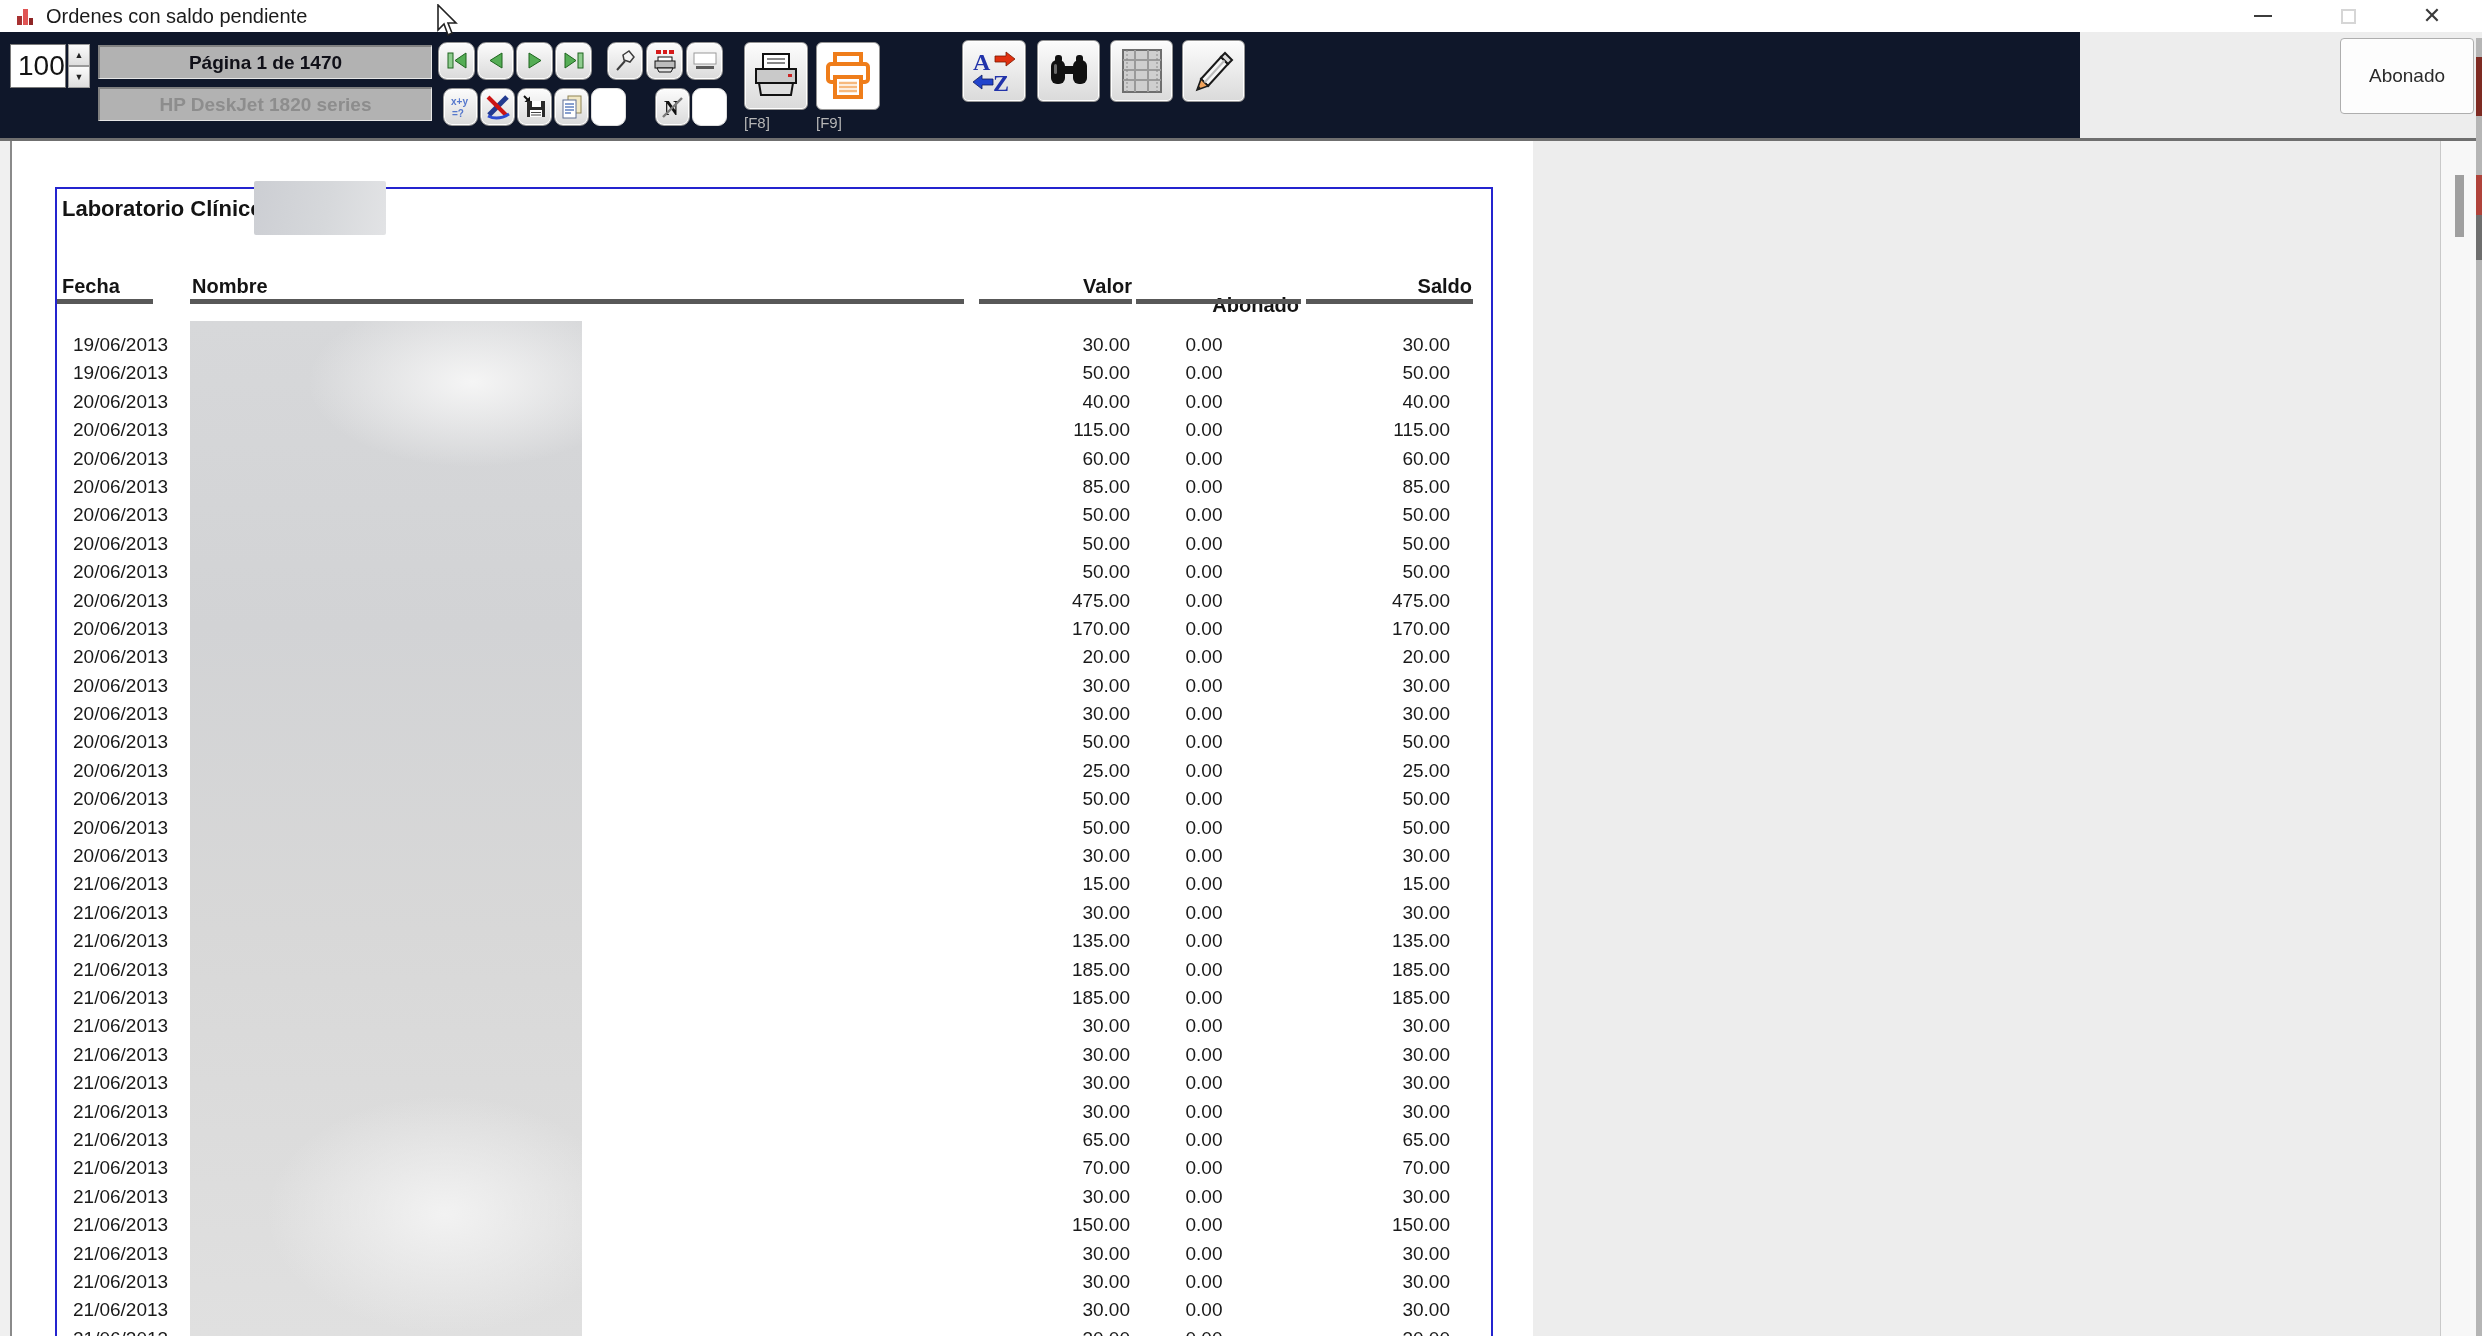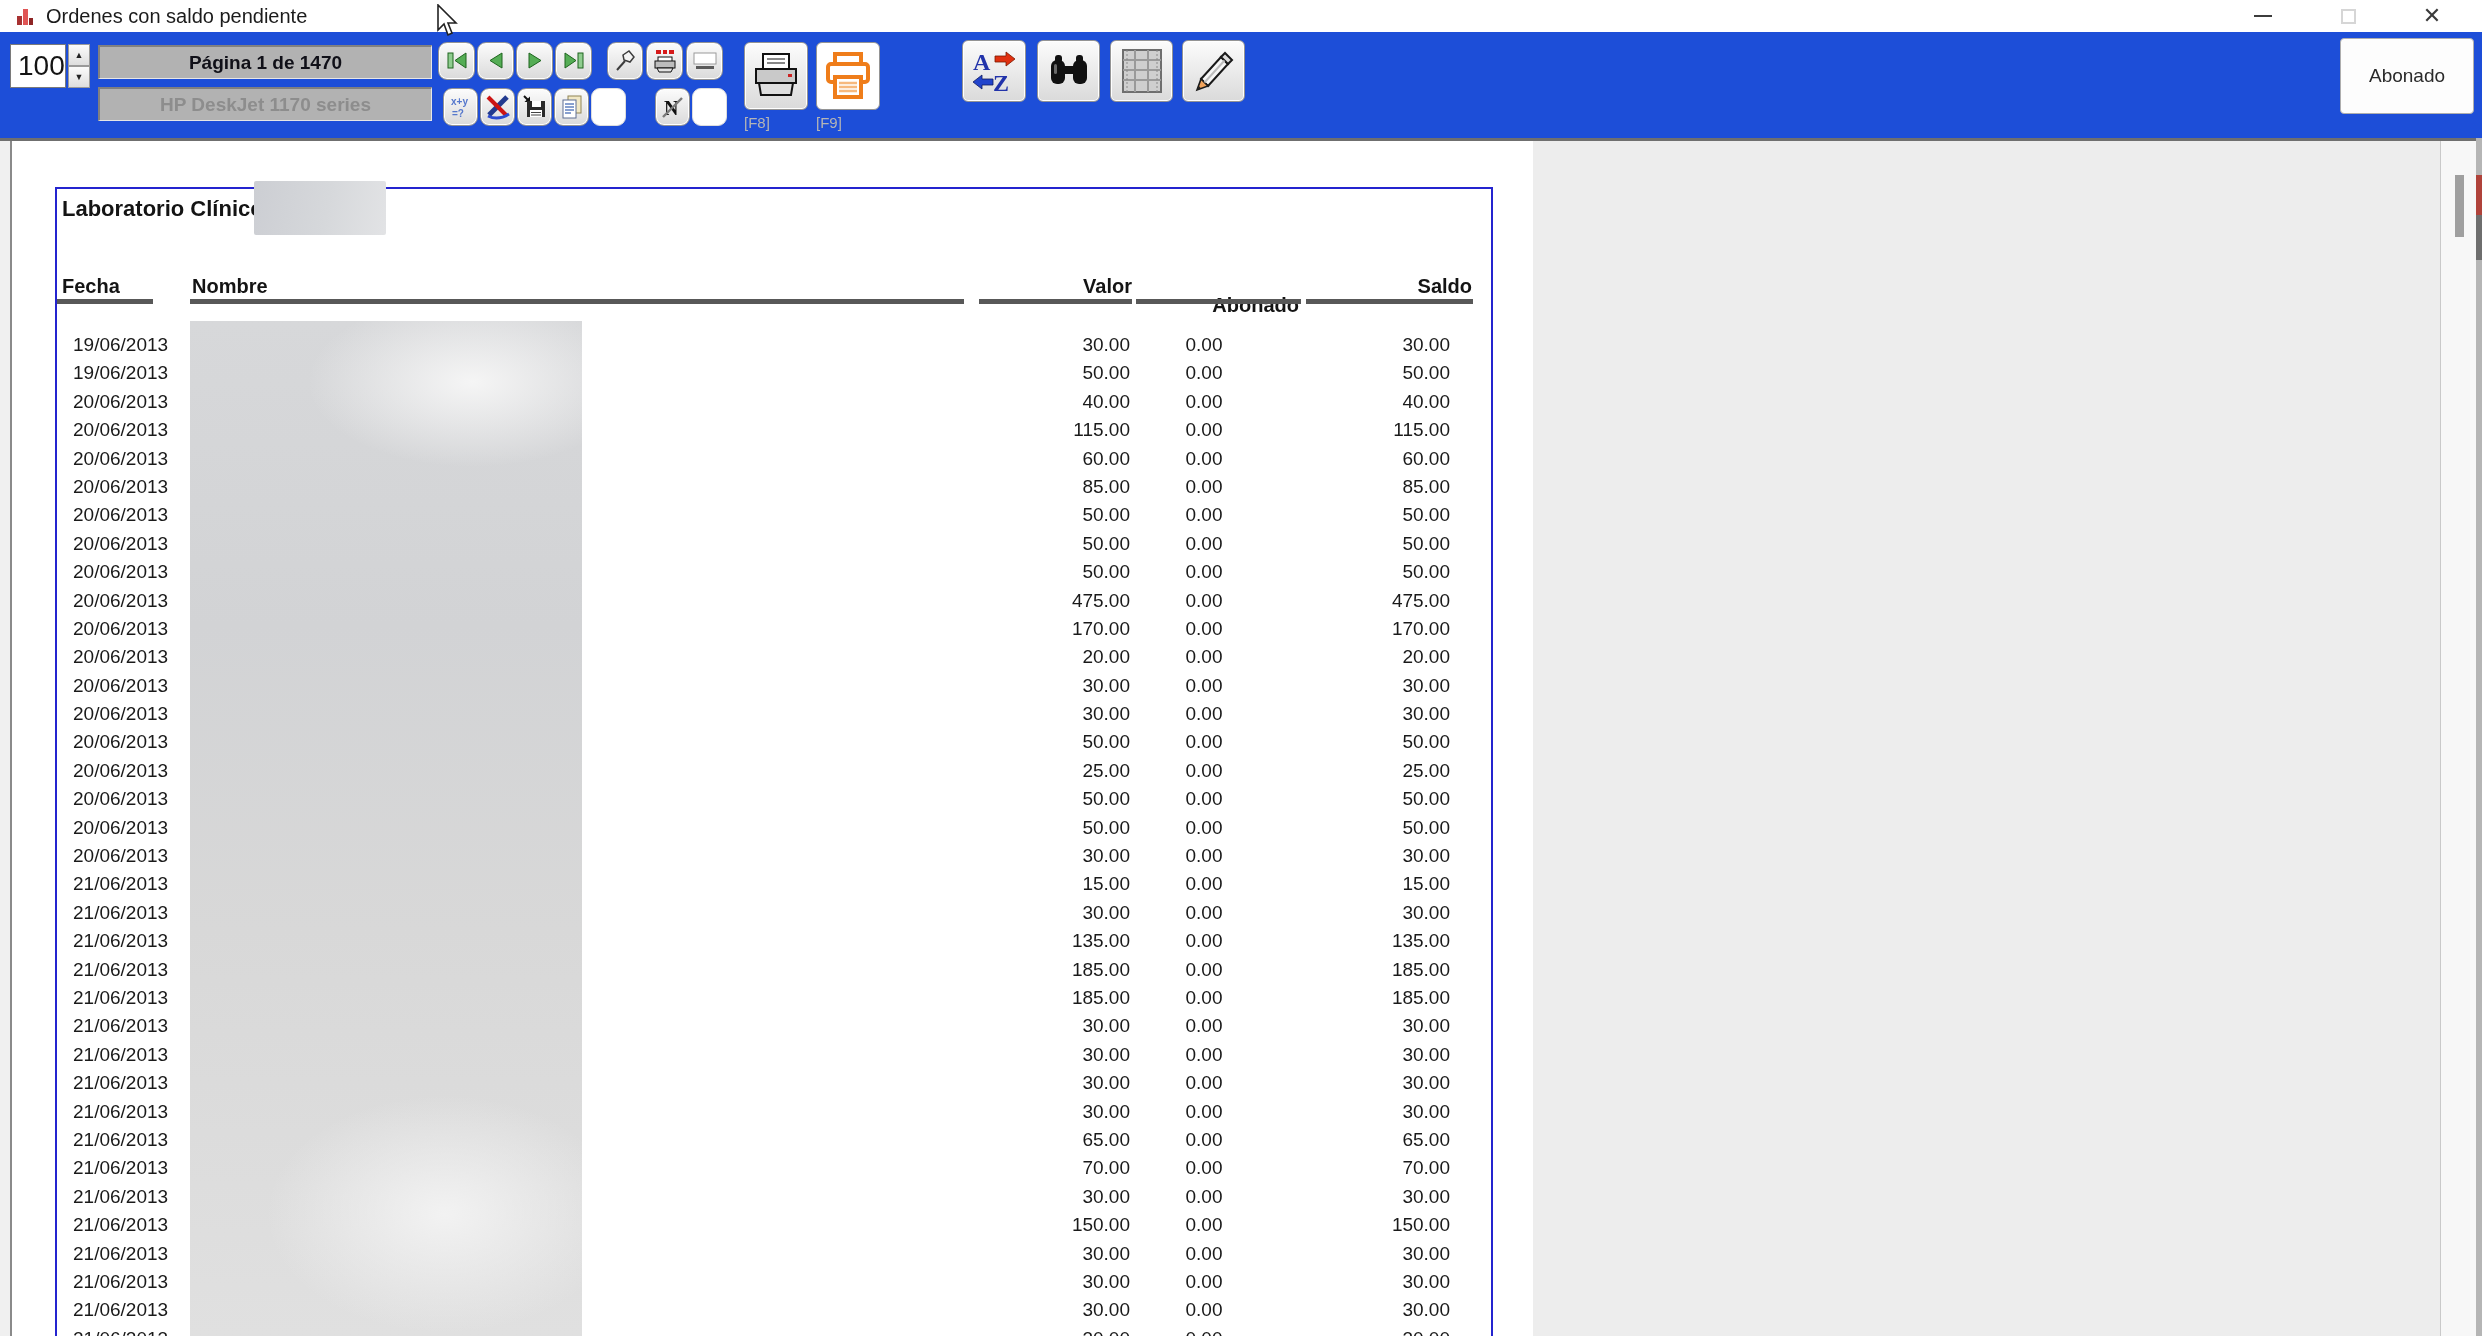--- a/index.html
+++ b/index.html
@@ -10,21 +10,21 @@
   .titlebar { position:absolute; left:0; top:0; width:2482px; height:32px; background:#ffffff; z-index:10;text-align:center; }
   .app-icon { position:absolute; left:14px; top:5px; width:22px; height:22px; }
   .win-title { position:absolute; left:46px; top:5px; font-size:20px; color:#1b1b1b; white-space:nowrap; }
   .win-ctl { position:absolute; top:0; width:34px; height:32px; display:flex; align-items:center; justify-content:center; }
   .win-min { left:2246px; } .win-max { left:2331px; } .win-close { left:2415px; }
   .min-glyph { width:18px; height:2px; background:#3c3c3c; }
   .max-glyph { width:15px; height:15px; border:2px solid #d6d6d6; background:#fff; }
   .close-glyph { font-size:22px; color:#3a3a3a; line-height:22px; }
 
   
-  .toolbar { position:absolute; left:0; top:32px; width:2482px; height:106px; background:#1d4ed8; z-index:9; }
+  .toolbar { position:absolute; left:0; top:32px; width:2080px; height:106px; background:#0f172a; z-index:9; }
   .zoombox { position:absolute; left:10px; top:12px; width:56px; height:44px; background:#fff;
     border:1px solid #7a7a7a; font-size:28px; color:#141414; padding-left:7px; line-height:42px; }
   .spinner { position:absolute; left:68px; top:12px; width:22px; height:44px; }
   .spin-btn { position:absolute; left:0; width:22px; height:22px; background:linear-gradient(#fbfbfb,#dedede);
     border:1px solid #9a9a9a; display:flex; align-items:center; justify-content:center; font-size:9px; color:#222; }
   .spin-up { top:0; } .spin-dn { top:22px; }
   .sunkfield { position:absolute; left:98px; width:334px; height:34px; background:#b2b2b2;
     border-top:2px solid #808080; border-left:2px solid #808080; border-right:1px solid #e6e6e6; border-bottom:1px solid #e6e6e6;
     display:flex; align-items:center; justify-content:center; font-size:19px; }
   .pagefield { top:13px; color:#101018; font-weight:bold; }
@@ -114,21 +114,21 @@
   <div class="zoombox">100</div>
   <div class="spinner">
     <div class="spin-btn spin-up">
         <span>▲</span>
       </div>
     <div class="spin-btn spin-dn">
         <span>▼</span>
       </div>
   </div>
   <div class="sunkfield pagefield">Página 1 de 1470</div>
-  <div class="sunkfield printerfield">HP DeskJet 1170 series</div>
+  <div class="sunkfield printerfield">HP DeskJet 1820 series</div>
 
   <div class="tbtn row1" style="left:438px;width:37px;">
     <svg width="24" height="20" viewBox="0 0 24 20">
       <rect x="3" y="2" width="5" height="15" fill="#8fcd8f" stroke="#1e651e"></rect>
       <polygon points="21,2 10,9.5 21,17" fill="#55ad55" stroke="#1e651e"></polygon>
     </svg>
   </div>
   <div class="tbtn row1" style="left:477px;width:37px;">
     <svg width="22" height="20" viewBox="0 0 22 20">
       <polygon points="17,2 5,9.5 17,17" fill="#55ad55" stroke="#1e651e"></polygon>

